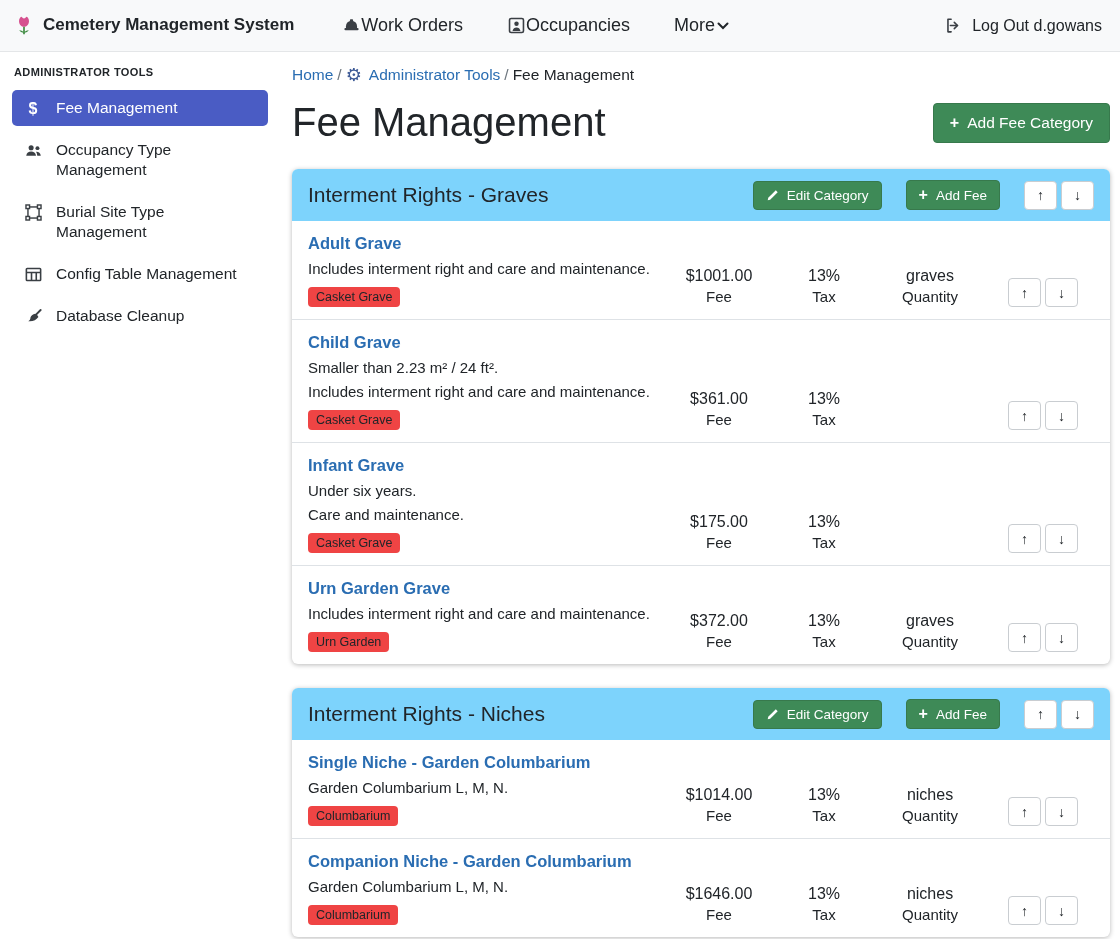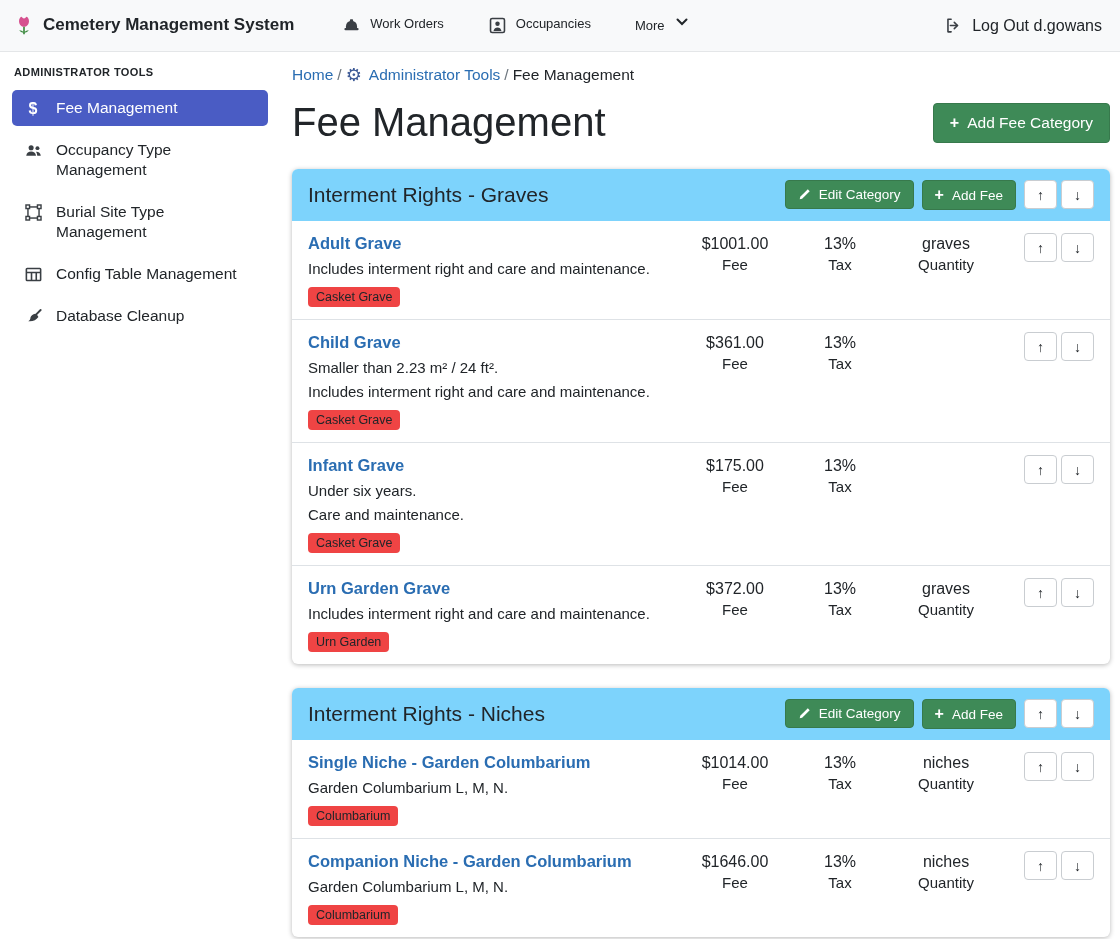--- a/index.html
+++ b/index.html
@@ -13,21 +13,21 @@
   .navbar {
     height: 52px;
     background: #f8f9fa;
     border-bottom: 1px solid #e4e6e8;
     display: flex;
     align-items: center;
     padding: 0 18px 0 14px;
   }
   .brand { display: flex; align-items: flex-start; gap: 9px; font-size: 17px; font-weight: 700; margin-right: 48px; cursor: pointer; }
   .nav-links { display: flex; align-items: center; gap: 44px; }
-  .nav-link { display: flex; align-items: flex-start; gap: 9px; font-size: 13px; color: #212529; cursor: pointer; }
+  .nav-link { display: flex; align-items: center; font-size: 18px; color: #212529; cursor: pointer; }
   .chev { display: inline-flex; margin-left: 2px; }
   .navbar-right { margin-left: auto; display: flex; align-items: center; gap: 9px; font-size: 16px; cursor: pointer; }
   .navicon { display: inline-flex; align-items: center; }
 
   
   .layout { display: flex; height: 887px; }
 
   
   .sidebar { width: 280px; flex-shrink: 0; background: #fff; padding: 14px 12px 0 12px; }
   .sidebar-heading { font-size: 11px; font-weight: 700; letter-spacing: .4px; color: #212529; padding: 0 2px; margin-bottom: 12px; }
@@ -58,29 +58,29 @@
     font-family: inherit;
   }
   .btn-lg { padding: 10px 16px; font-size: 15.5px; }
   .btn-sm { padding: 6px 12px; font-size: 13.5px; }
   .plus-glyph { font-weight: 700; font-size: 16px; line-height: 1; }
 
   
   .card { margin-top: 24px; border-radius: 6px; background: #fff; box-shadow: 0 1px 5px rgba(0,0,0,.28); overflow: hidden; }
   .card-header { background: #7dd3fc; height: 52px; padding: 0 16px; display: flex; align-items: center; }
   .card-title { flex: 1; font-size: 21px; font-weight: 500; color: #212529; }
-  .hdr-buttons { display: flex; align-items: flex-start; gap: 8px; }
+  .hdr-buttons { display: flex; align-items: center; gap: 24px; }
   .arrow-group { display: flex; gap: 4px; }
   .btn-arrow {
     width: 33px; height: 29px; background: #fff; border: 1px solid #c9cdd1; border-radius: 4px;
     display: flex; align-items: center; justify-content: center;
     font-size: 14px; color: #212529; cursor: pointer; font-family: inherit;
   }
 
-  .fee-row { display: flex; align-items: flex-start; padding: 11px 16px 12px 16px; border-bottom: 1px solid #dee2e6; }
+  .fee-row { display: flex; align-items: flex-end; padding: 11px 32px 12px 16px; border-bottom: 1px solid #dee2e6; }
   .fee-row:last-child { border-bottom: none; }
   .fee-main { flex: 1; padding-right: 12px; }
   .fee-name { color: #2a6db2; font-weight: 700; font-size: 16.5px; line-height: 22px; margin-bottom: 4px; cursor: pointer; }
   .fee-desc { font-size: 15px; line-height: 22px; color: #212529; margin-bottom: 2px; }
   .fee-badge { display: inline-block; background: #ef4444; border-radius: 4px; padding: 3px 8px; font-size: 12.5px; color: #212529; margin-top: 5px; }
   .fee-col { width: 110px; text-align: center; flex-shrink: 0; padding-top: 1px; }
   .fee-col.tax { width: 100px; }
   .fee-col.qty { width: 112px; }
   .col-val { font-size: 16px; line-height: 22px; }
   .col-label { font-size: 15px; line-height: 20px; }

